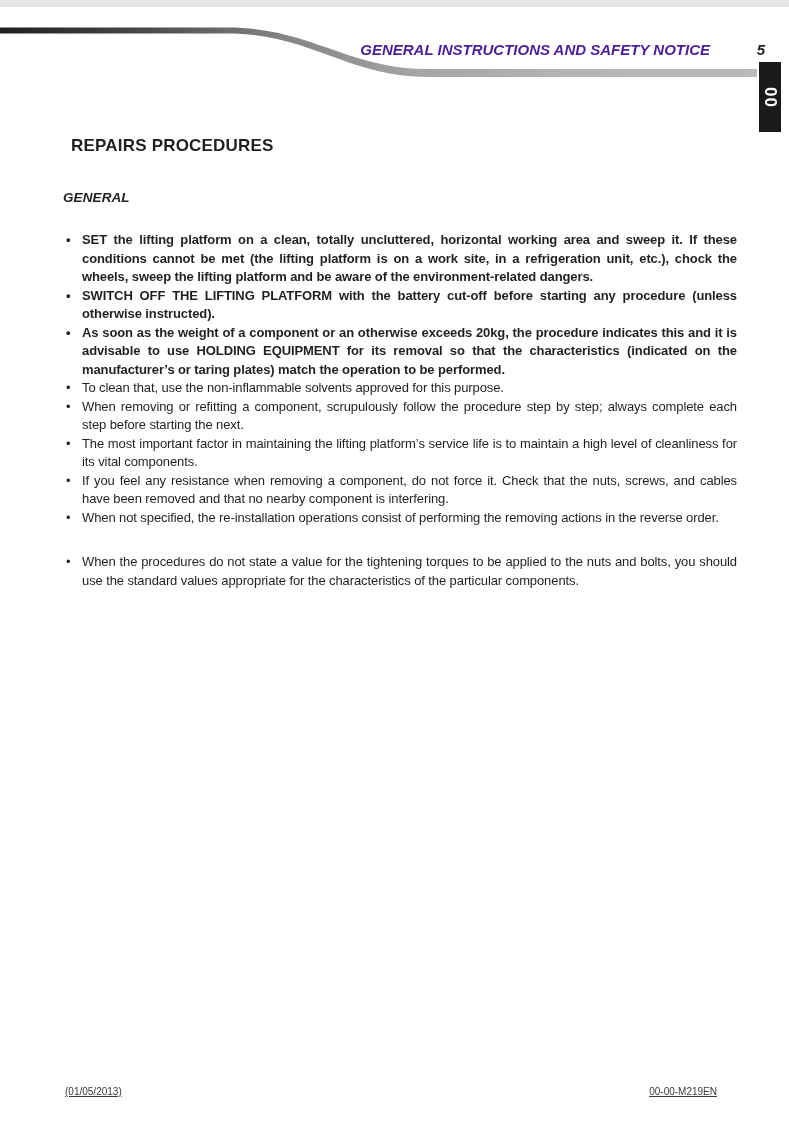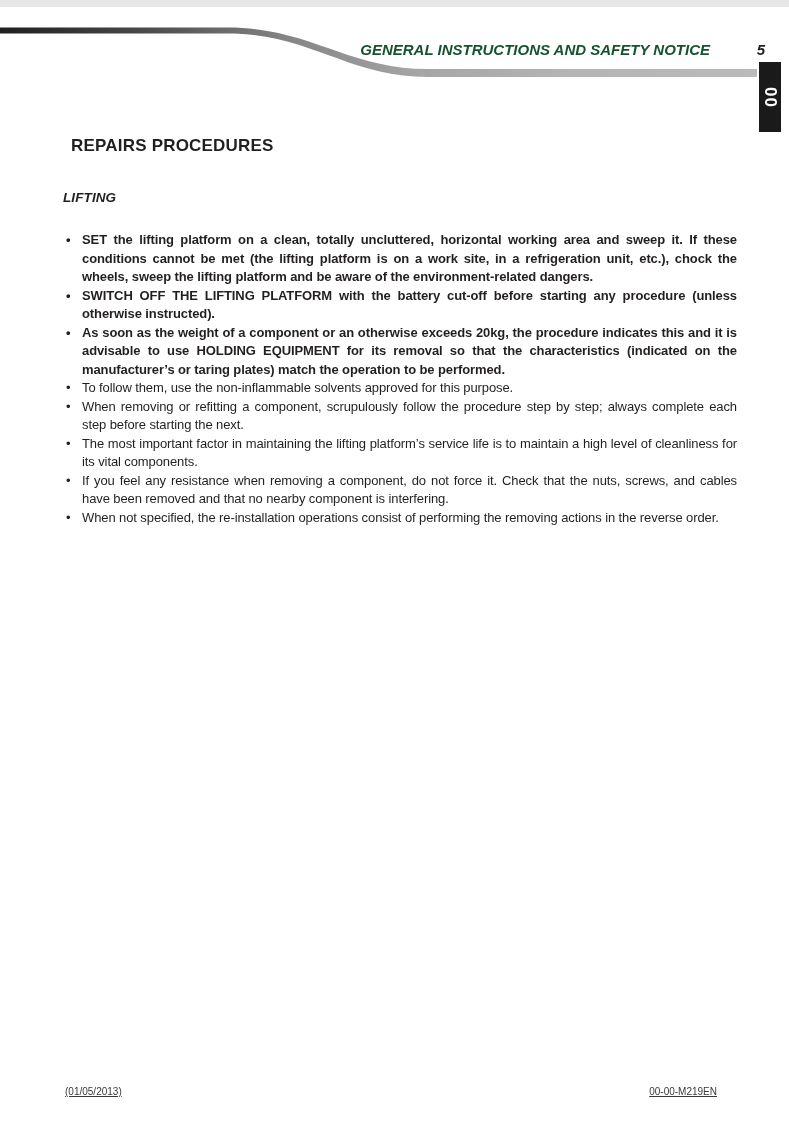--- a/index.html
+++ b/index.html
@@ -32,21 +32,21 @@
     display: block;
   }
   .header-title {
     position: absolute;
     top: 41px;
     right: 79px;
     font-size: 15px;
     font-weight: bold;
     font-style: italic;
     white-space: nowrap;
-    color: #14532d;
+    color: #4c1d95;
   }
   .page-number {
     position: absolute;
     top: 41px;
     right: 24px;
     font-size: 15px;
     font-weight: bold;
     font-style: italic;
     color: #231f20;
   }
@@ -148,35 +148,36 @@
   <div class="page-number">5</div>
 
   <div class="section-tab">
     <span class="tab-text">00</span>
   </div>
 
   <div class="content">
 
     <h1 class="doc-title">REPAIRS PROCEDURES</h1>
 
-    <h2 class="section-heading">LIFTING</h2>
+    <h2 class="section-heading">GENERAL</h2>
 
     <ul class="bullet-list">
       <li class="bullet-item bold">SET the lifting platform on a clean, totally uncluttered, horizontal working area and sweep it. If these conditions cannot be met (the lifting platform is on a work site, in a refrigeration unit, etc.), chock the wheels, sweep the lifting platform and be aware of the environment-related dangers.</li>
       <li class="bullet-item bold">SWITCH OFF THE LIFTING PLATFORM with the battery cut-off before starting any procedure (unless otherwise instructed).</li>
       <li class="bullet-item bold">As soon as the weight of a component or an otherwise exceeds 20kg, the procedure indicates this and it is advisable to use HOLDING EQUIPMENT for its removal so that the characteristics (indicated on the manufacturer’s or taring plates) match the operation to be performed.</li>
-      <li class="bullet-item">To follow them, use the non-inflammable solvents approved for this purpose.</li>
+      <li class="bullet-item">To clean that, use the non-inflammable solvents approved for this purpose.</li>
       <li class="bullet-item">When removing or refitting a component, scrupulously follow the procedure step by step; always complete each step before starting the next.</li>
       <li class="bullet-item">The most important factor in maintaining the lifting platform’s service life is to maintain a high level of cleanliness for its vital components.</li>
       <li class="bullet-item">If you feel any resistance when removing a component, do not force it. Check that the nuts, screws, and cables have been removed and that no nearby component is interfering.</li>
       <li class="bullet-item">When not specified, the re-installation operations consist of performing the removing actions in the reverse order.</li>
     </ul>
 
 
     <ul class="bullet-list">
+      <li class="bullet-item">When the procedures do not state a value for the tightening torques to be applied to the nuts and bolts, you should use the standard values appropriate for the characteristics of the particular components.</li>
     </ul>
 
   </div>
 
   <div class="footer">
     <span>(01/05/2013)</span>
     <span>00-00-M219EN</span>
   </div>
 
 </div>

